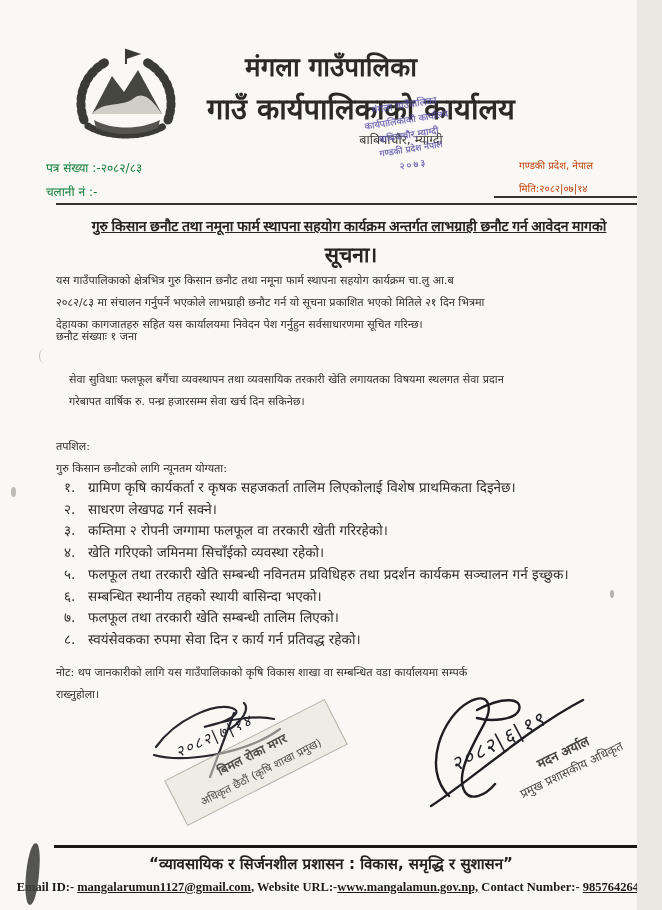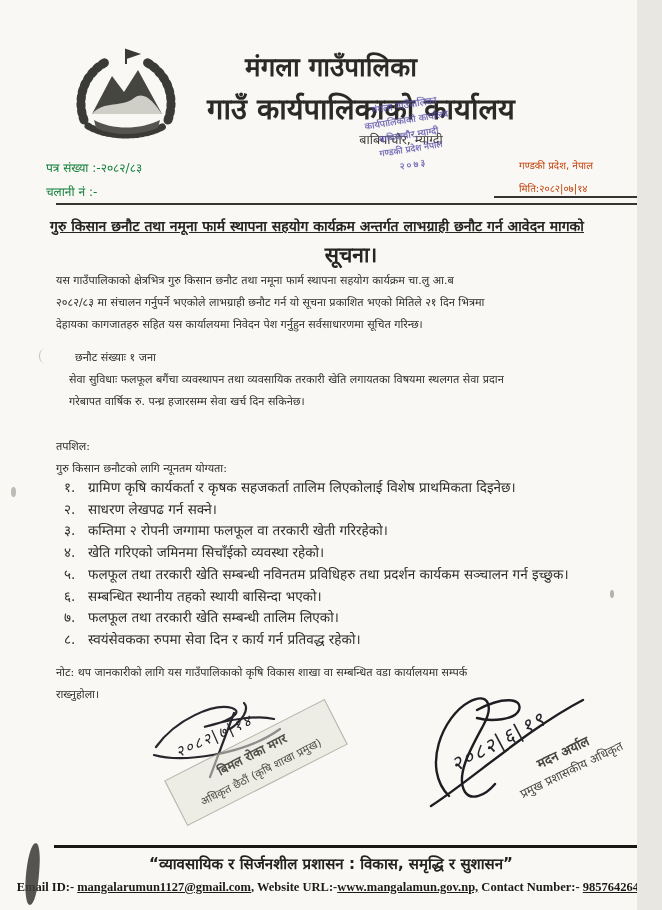--- a/index.html
+++ b/index.html
@@ -19,26 +19,26 @@
   .rule{background:#35342f;height:2px;}
   .rule-date{top:196px;left:494px;width:164px;}
   .rule-main{top:203px;left:56px;width:596px;}
   
   .round-stamp{top:97px;left:346px;width:128px;height:92px;transform:rotate(-9deg);
      color:#584fa8;text-align:center;opacity:.88;text-shadow:0 0 1px rgba(88,79,168,.55);}
   .round-stamp div{line-height:15px;}
   .rs1{font-size:10px;} .rs2{font-size:9.5px;} .rs3{font-size:9.5px;}
   .rs4{font-size:9px;} .rs5{font-size:9.5px;letter-spacing:2px;}
   
-  .subject{top:216px;left:50px;width:598px;font-size:14px;font-weight:700;
-           text-decoration:underline;color:#262522;}
+  .subject{top:216px;left:50px;width:598px;text-align:center;font-size:14px;font-weight:700;
+           text-decoration:underline;color:#262522;font-family:Liberation Serif, serif;}
   .heading{top:240px;left:20px;width:662px;text-align:center;font-size:21px;font-weight:700;color:#262522;}
   .body-text{left:56px;width:560px;font-size:11px;line-height:21.8px;color:#2e2d2a;}
   .para{top:270px;}
-  .sel-count{top:347px;margin-left:19px;}
+  .sel-count{top:326px;}
   .service{top:369px;margin-left:13px;}
   .tapasil{top:436px;}
   .crit-head{top:458px;}
   .criteria{top:477px;left:64px;width:560px;font-size:13.5px;line-height:21.7px;color:#2e2d2a;}
   .crit-row{display:flex;}
   .crit-num{width:24px;flex:0 0 24px;}
   .note{top:662px;}
   
   .sig-svg{pointer-events:none;}
   .sig-left{top:697px;left:148px;width:142px;height:88px;}

